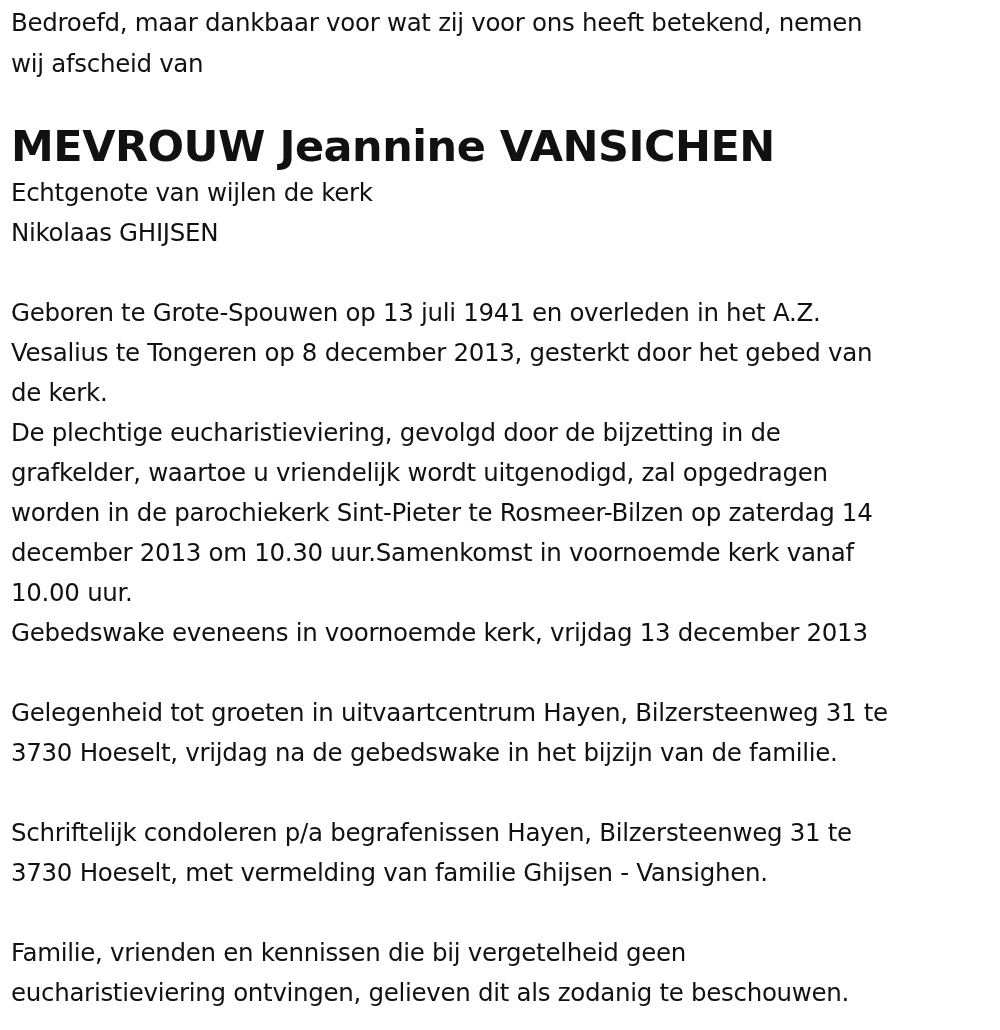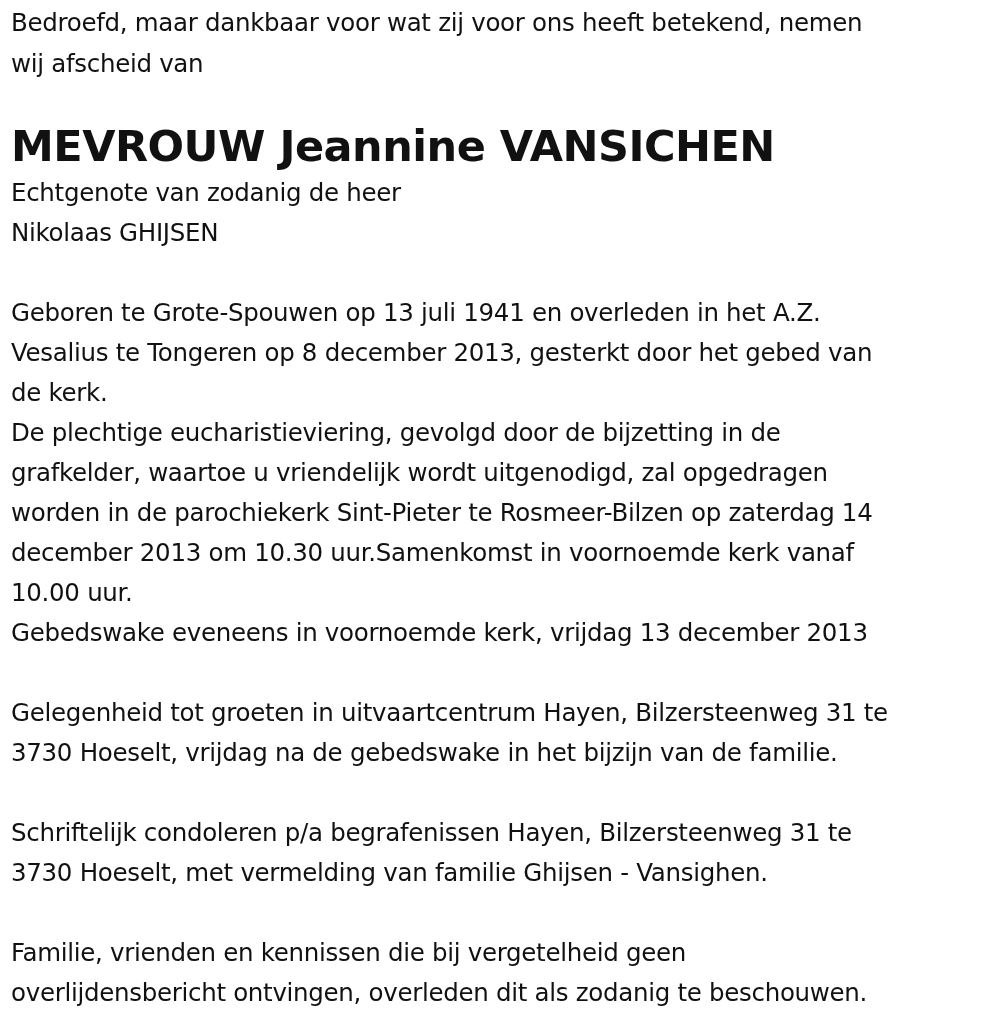--- a/index.html
+++ b/index.html
@@ -43,34 +43,34 @@
 </head>
 <body>
 
 <div class="page">
 
   <div class="line" style="top:3px">Bedroefd, maar dankbaar voor wat zij voor ons heeft betekend, nemen</div>
   <div class="line" style="top:44px">wij afscheid van</div>
 
   <div class="title">MEVROUW Jeannine VANSICHEN</div>
 
-  <div class="line" style="top:173px">Echtgenote van zodanig de heer</div>
+  <div class="line" style="top:173px">Echtgenote van wijlen de kerk</div>
   <div class="line" style="top:213px">Nikolaas GHIJSEN</div>
 
   <div class="line" style="top:293px">Geboren te Grote-Spouwen op 13 juli 1941 en overleden in het A.Z.</div>
   <div class="line" style="top:333px">Vesalius te Tongeren op 8 december 2013, gesterkt door het gebed van</div>
   <div class="line" style="top:373px">de kerk.</div>
   <div class="line" style="top:453px">grafkelder, waartoe u vriendelijk wordt uitgenodigd, zal opgedragen</div>
   <div class="line" style="top:413px">De plechtige eucharistieviering, gevolgd door de bijzetting in de</div>
   <div class="line" style="top:493px">worden in de parochiekerk Sint-Pieter te Rosmeer-Bilzen op zaterdag 14</div>
   <div class="line" style="top:533px">december 2013 om 10.30 uur.Samenkomst in voornoemde kerk vanaf</div>
   <div class="line" style="top:573px">10.00 uur.</div>
   <div class="line" style="top:613px">Gebedswake eveneens in voornoemde kerk, vrijdag 13 december 2013</div>
   <div class="line" style="top:693px">Gelegenheid tot groeten in uitvaartcentrum Hayen, Bilzersteenweg 31 te</div>
   <div class="line" style="top:733px">3730 Hoeselt, vrijdag na de gebedswake in het bijzijn van de familie.</div>
 
   <div class="line" style="top:813px">Schriftelijk condoleren p/a begrafenissen Hayen, Bilzersteenweg 31 te</div>
   <div class="line" style="top:853px">3730 Hoeselt, met vermelding van familie Ghijsen - Vansighen.</div>
 
   <div class="line" style="top:933px">Familie, vrienden en kennissen die bij vergetelheid geen</div>
-  <div class="line" style="top:973px">overlijdensbericht ontvingen, overleden dit als zodanig te beschouwen.</div>
+  <div class="line" style="top:973px">eucharistieviering ontvingen, gelieven dit als zodanig te beschouwen.</div>
 
 </div>
 
 </body></html>

